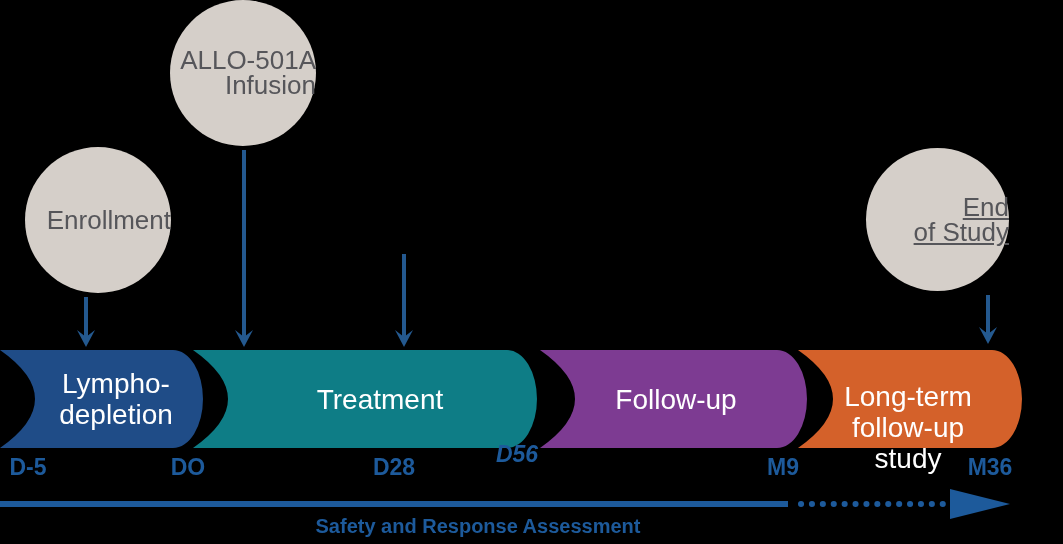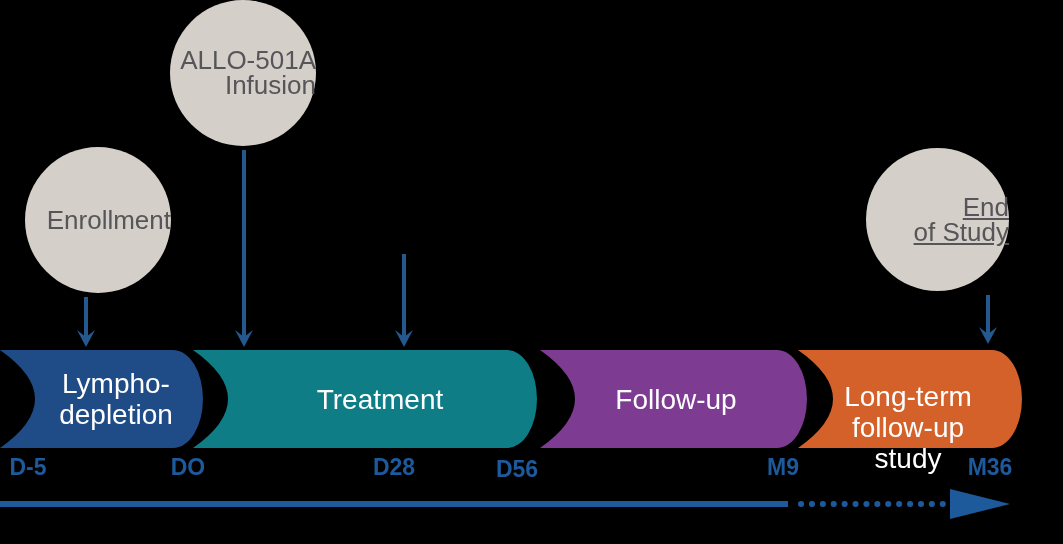--- a/index.html
+++ b/index.html
@@ -116,18 +116,19 @@
   </div>
   <div class="phase-label" style="left:908px; top:400px;margin-top:27px;">
     <div>Long-term</div>
     <div>follow-up</div>
     <div>study</div>
   </div>
 
   <div class="tick-label" style="left:28px; top:467px;">D-5</div>
   <div class="tick-label" style="left:188px; top:467px;">DO</div>
   <div class="tick-label" style="left:394px; top:467px;">D28</div>
-  <div class="tick-label" style="left:517px; top:469px;">D56</div>
+  <div class="tick-label" style="left:517px; top:454px;font-style:italic;">D56</div>
   <div class="tick-label" style="left:783px; top:467px;text-align:right;">M9</div>
   <div class="tick-label" style="left:982px; top:467px;padding-left:16px;">M36</div>
 
+  <div class="assessment-label" style="left:478px; top:515px;">Safety and Response Assessment</div>
 
 </div>
 
 </body></html>

